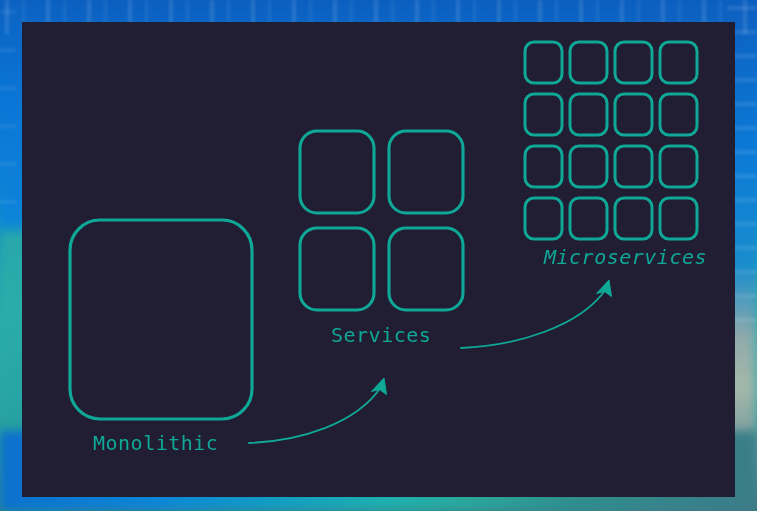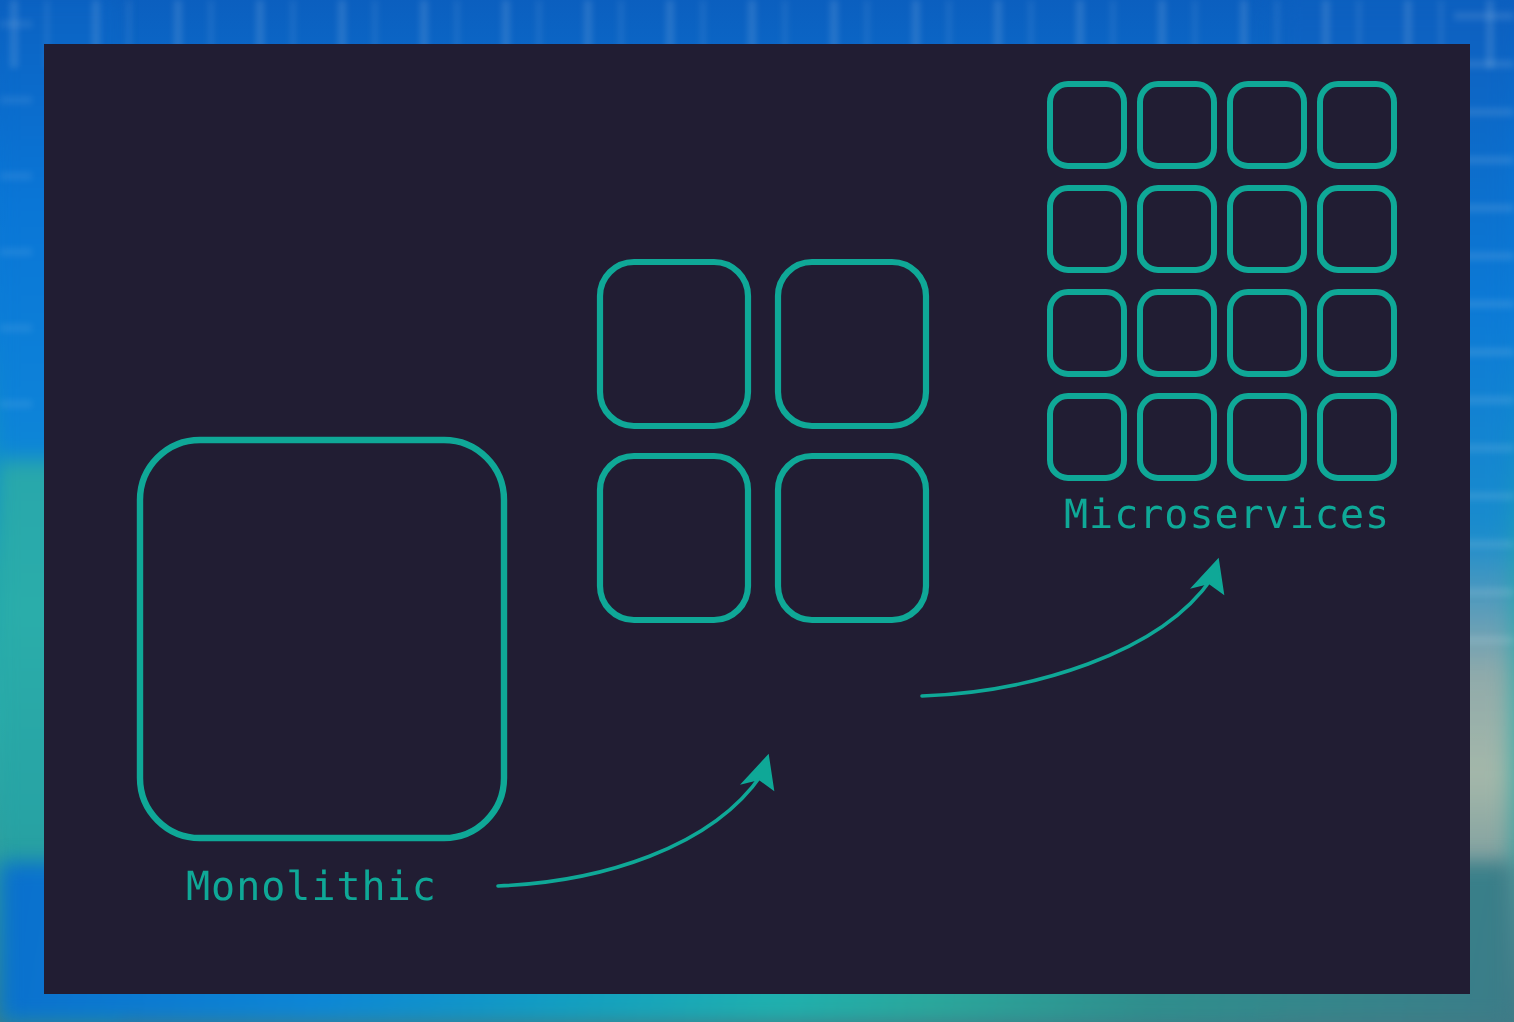--- a/index.html
+++ b/index.html
@@ -154,21 +154,21 @@
     color: #0fa897;
     font-family: "DejaVu Sans Mono", monospace;
     font-size: 20px;
     letter-spacing: 0.5px;
     line-height: 1.33;
     white-space: pre;
     user-select: none;
   }
   #label-monolithic { left: 93px;  top: 430px; }
   #label-services   { left: 331px; top: 322px; }
-  #label-micro      { left: 532px; top: 244px; }
+  #label-micro      { left: 544px; top: 244px; font-style: italic; }
 </style>
 </head>
 <body>
 
 <div id="stage">
 
   <div class="backdrop"></div>
   <div class="backdrop-left"></div>
   <div class="backdrop-right"></div>
   <div class="backdrop-bottom"></div>
@@ -222,18 +222,18 @@
       </g>
 
       <g>
         <path d="M 461 348 C 515 346, 580 327, 606 289" fill="none" stroke="#0fa897" stroke-width="1.8" stroke-linecap="round"></path>
         <path d="M 609 280 L 611.5 296.5 L 604.5 291.5 L 596.5 293.5 Z" fill="#0fa897" stroke="#0fa897" stroke-width="1"></path>
       </g>
     </svg>
 
     <div id="label-monolithic" class="label">Monolithic</div>
 
-    <div id="label-services" class="label"><br></div>
+    <div id="label-services" class="label"><span>Services</span><br></div>
 
     <div id="label-micro" class="label">Microservices</div>
 
   </div>
 </div>
 
 </body></html>

